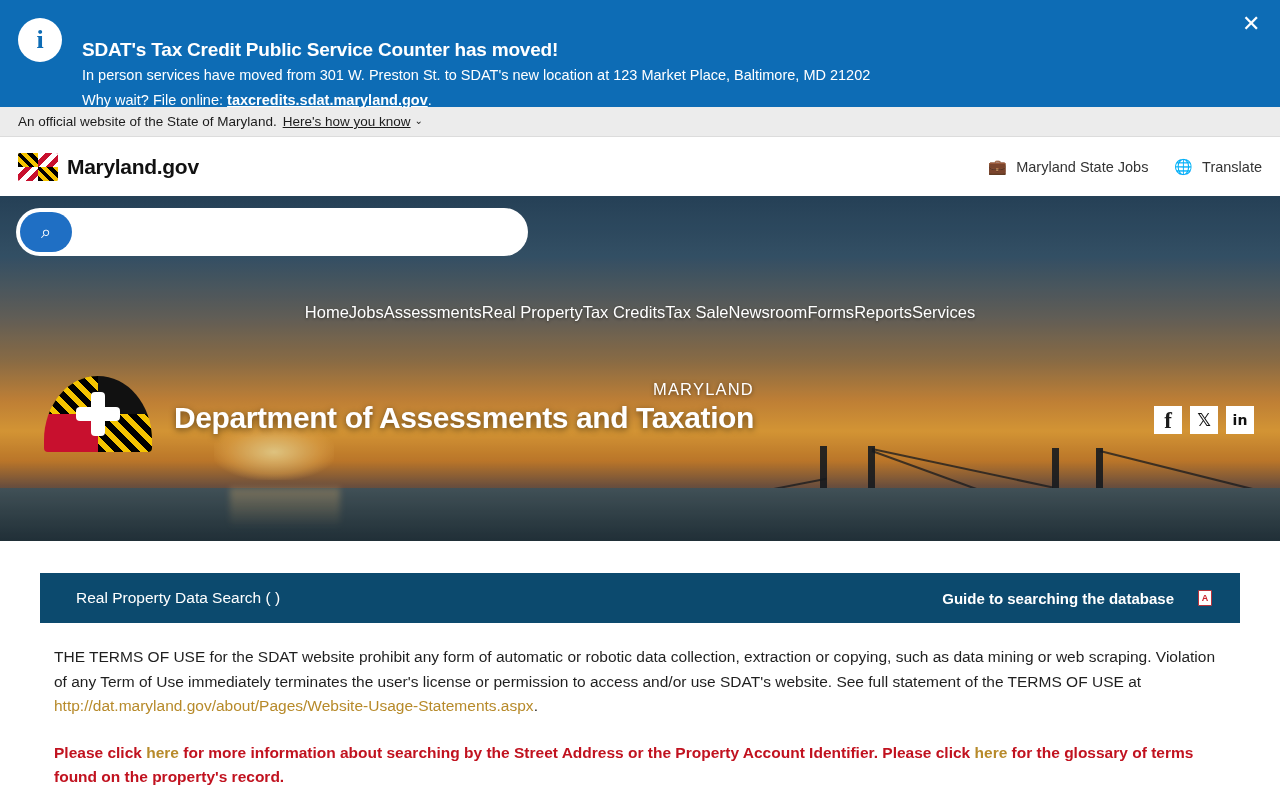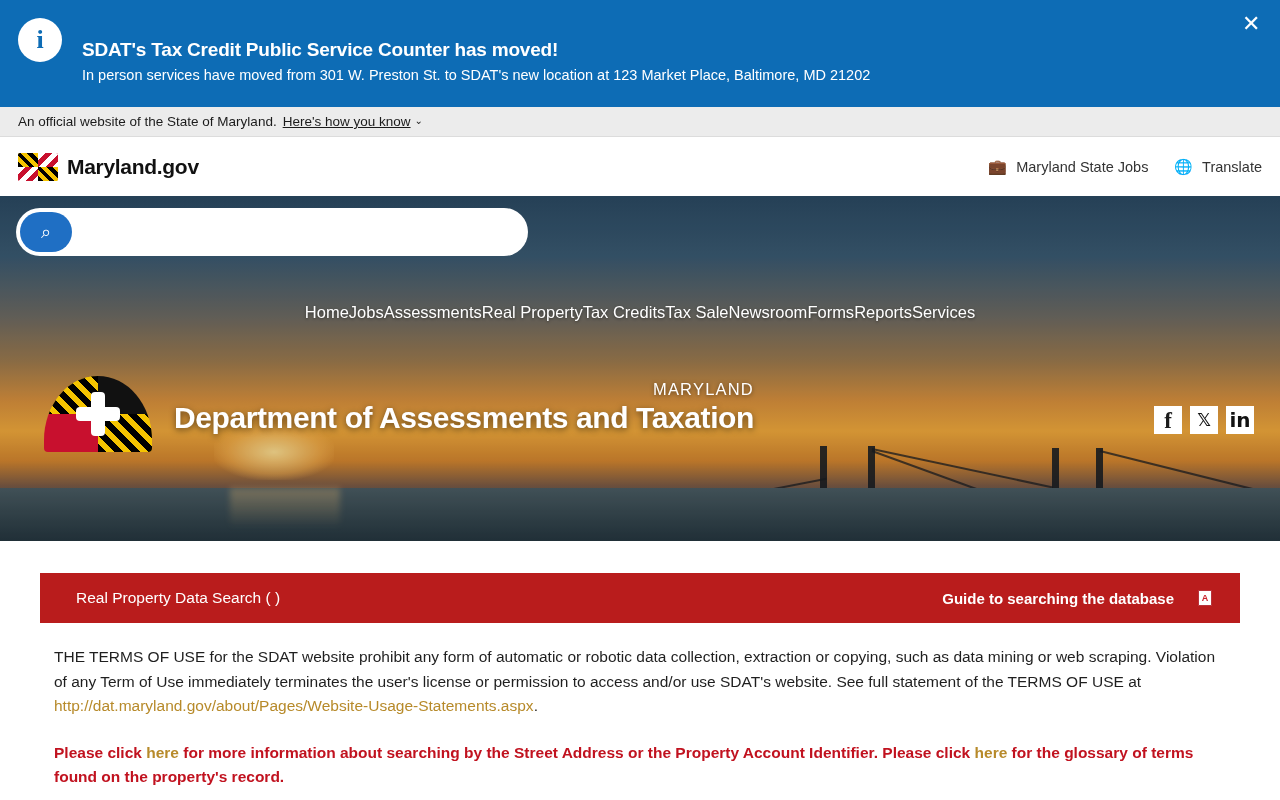--- a/index.html
+++ b/index.html
@@ -280,26 +280,26 @@
   .social {
     width: 28px; height: 28px;
     background: #ffffff;
     color: #111;
     display: flex; align-items: center; justify-content: center;
     font-size: 17px; font-weight: bold;
     cursor: pointer;
     font-family: "DejaVu Sans", sans-serif;
   }
   .social.fb { color:#1b1b1b; font-family:"Liberation Serif",serif; font-size:23px; line-height:1;}
-  .social.li { font-size: 20px; }
+  .social.li { font-size: 14px; }
 
   
   .main { padding: 32px 40px 0 40px; background:#fff; }
   .panel-bar {
-    background: #b91c1c;
+    background: #0c4a6e;
     height: 50px;
     display: flex;
     align-items: center;
     justify-content: space-between;
     padding: 0 28px 0 36px;
   }
   .panel-title { color:#fff; font-size: 15.5px; }
   .panel-guide {
     color:#fff; font-size: 15px; font-weight: bold;
     display: flex; align-items: center; gap: 24px;
@@ -332,20 +332,23 @@
   .notice a { color: #b78a2a; text-decoration: none; margin-top: 12px; }
 </style>
 </head>
 <body>
 
 <div class="alert-banner">
   <div class="alert-icon">i</div>
   <div class="alert-text">
     <div class="alert-title">SDAT's Tax Credit Public Service Counter has moved!</div>
     <div class="alert-line">In person services have moved from 301 W. Preston St. to SDAT's new location at 123 Market Place, Baltimore, MD 21202</div>
+    <div class="alert-line">
+      <span>Why wait? File online: </span><a class="alert-link" href="#">taxcredits.sdat.maryland.gov</a><span>.</span>
+    </div>
   </div>
   <div class="alert-close">✕</div>
 </div>
 
 <div class="gov-bar">
   <span>An official website of the State of Maryland.</span>
   <span class="how-you-know">
     <span>Here's how you know</span>
   </span>
   <span class="caret-dn">⌄</span>

